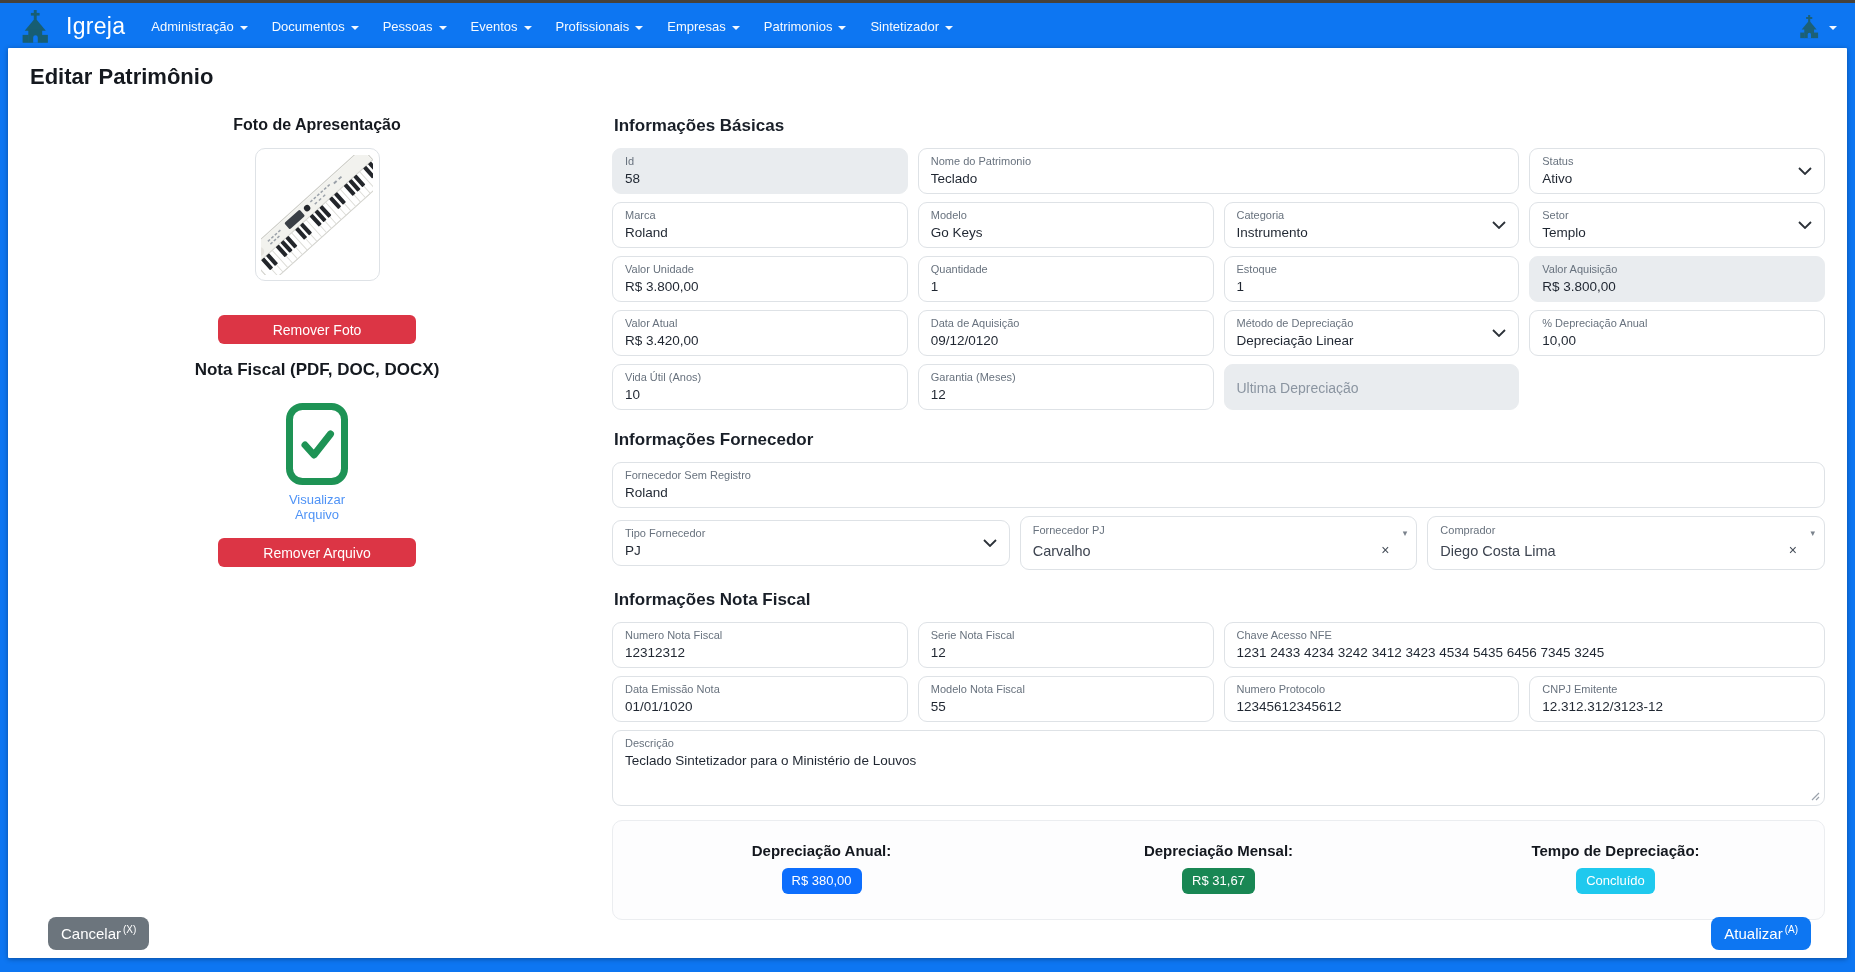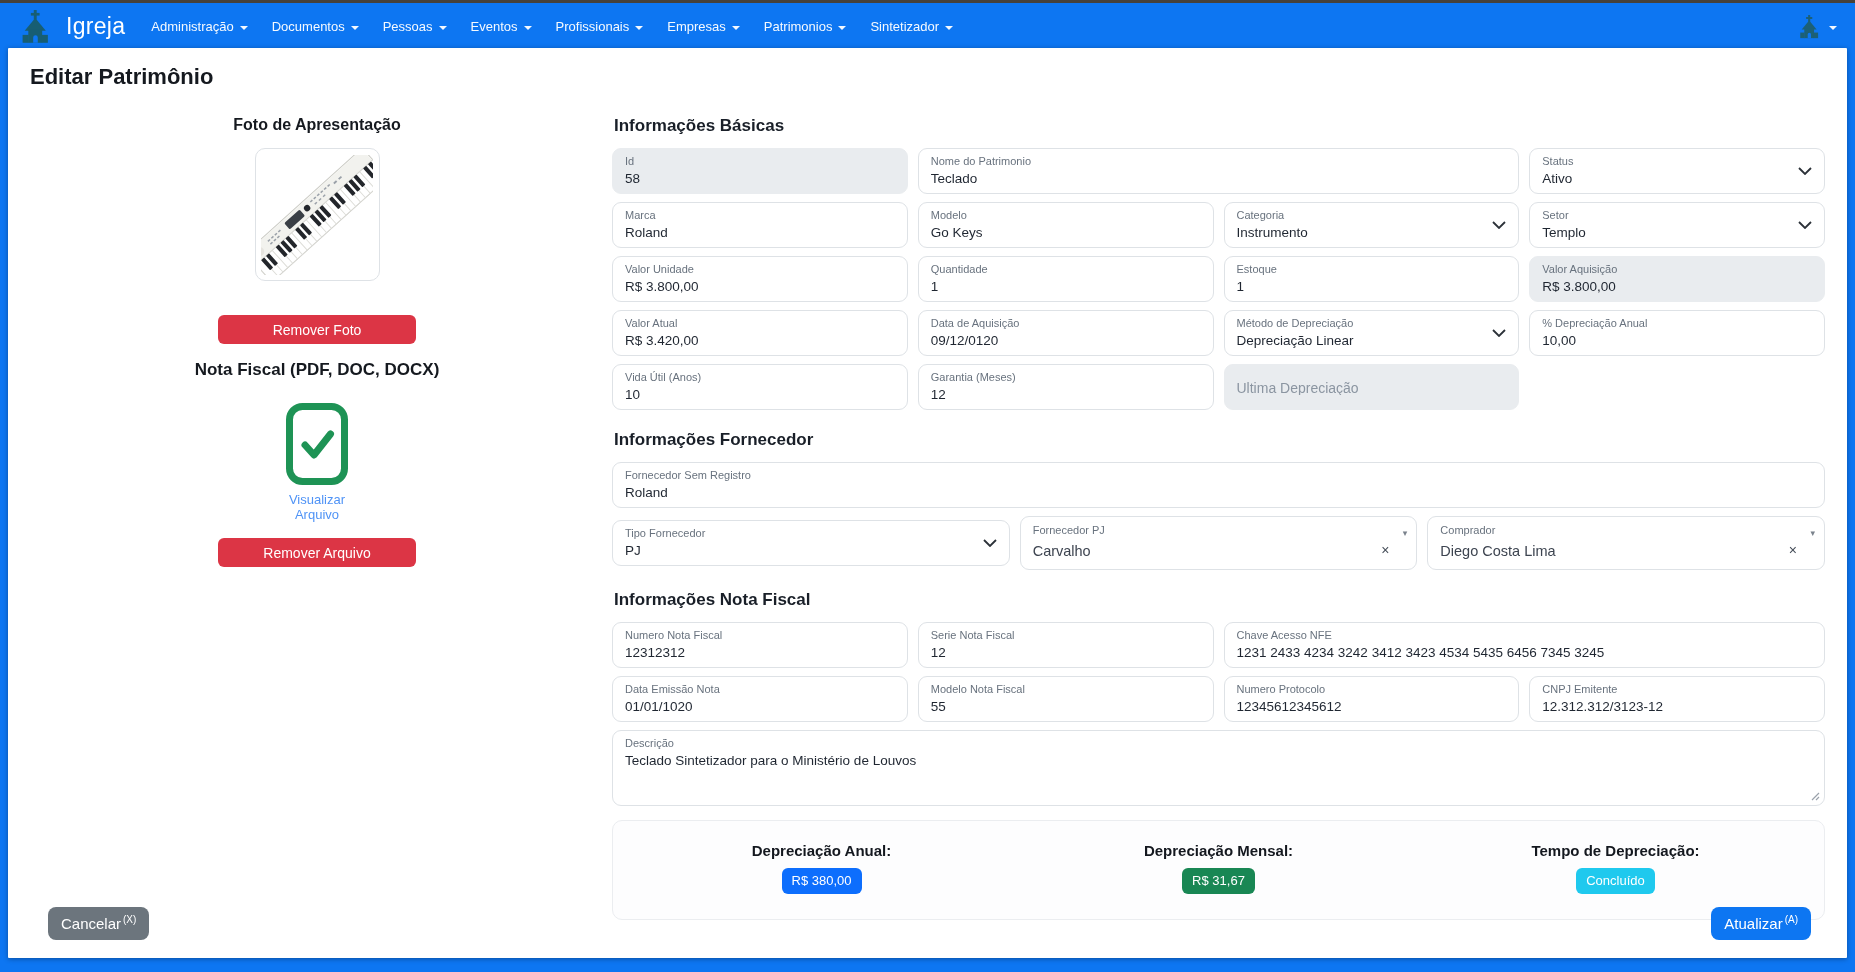--- a/index.html
+++ b/index.html
@@ -83,21 +83,21 @@
 
   
   .summary { margin-top:14px; background:#fdfdfe; border:1px solid #ebedf0; border-radius:10px;
              display:flex; padding:21px 10px 25px; }
   .sum-col { flex:1; text-align:center; }
   .sum-label { font-size:15px; font-weight:700; color:#14181f; }
   .badge { display:inline-block; margin-top:9px; padding:5px 10px 6px; border-radius:6px;
            color:#fff; font-weight:400; font-size:13px; }
 
   
-  .footer { position:absolute; left:40px; right:36px; bottom:18px; display:flex;
+  .footer { position:absolute; left:40px; right:36px; bottom:8px; display:flex;
             justify-content:space-between; }
   .btn { border:none; border-radius:8px; color:#fff; font-size:15px; padding:7px 13px 8px;
          font-family:inherit; cursor:pointer; }
   .btn sup { font-size:10px; margin-left:2px; }
   .btn.gray { background:#6c757d; }
   .btn.blue { background:#0d76f2; }
 </style>
 </head>
 <body>
 

